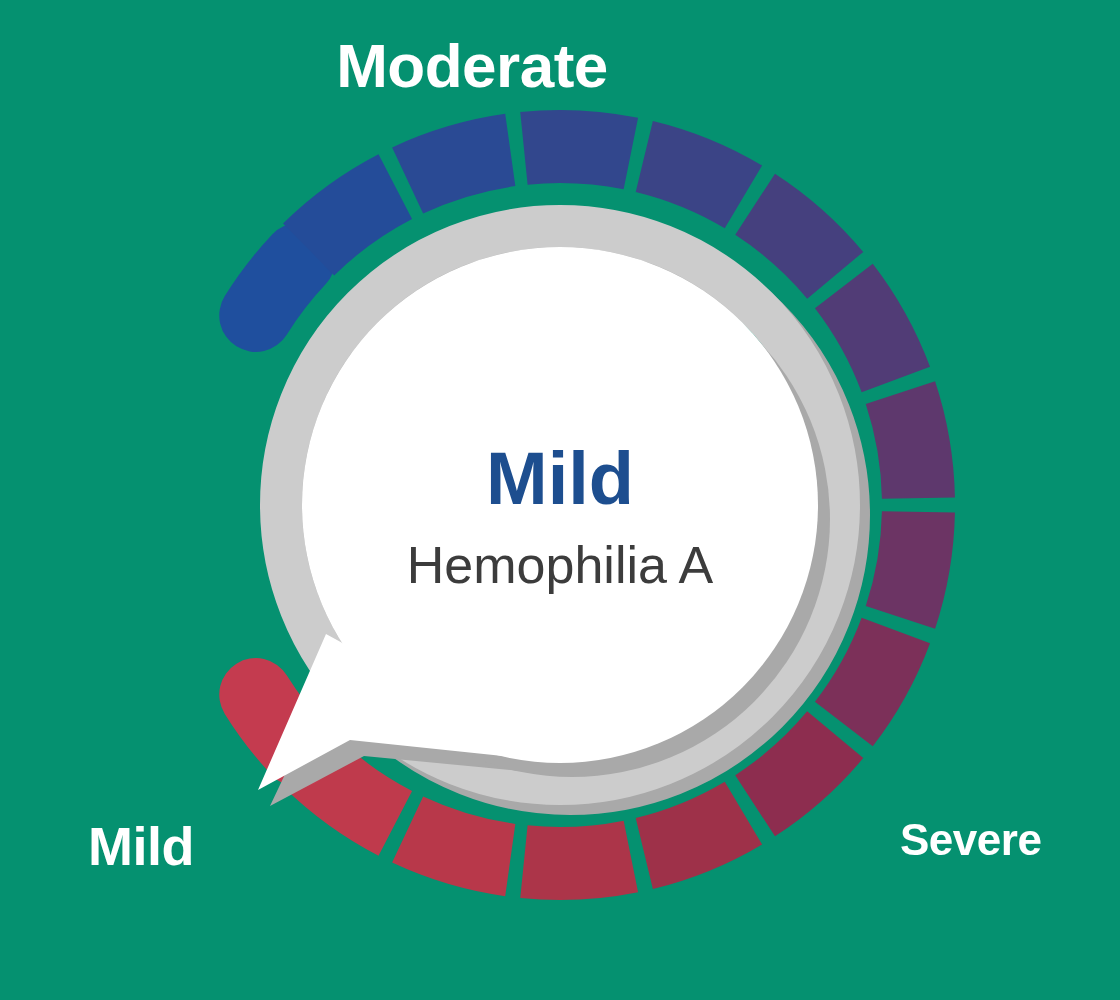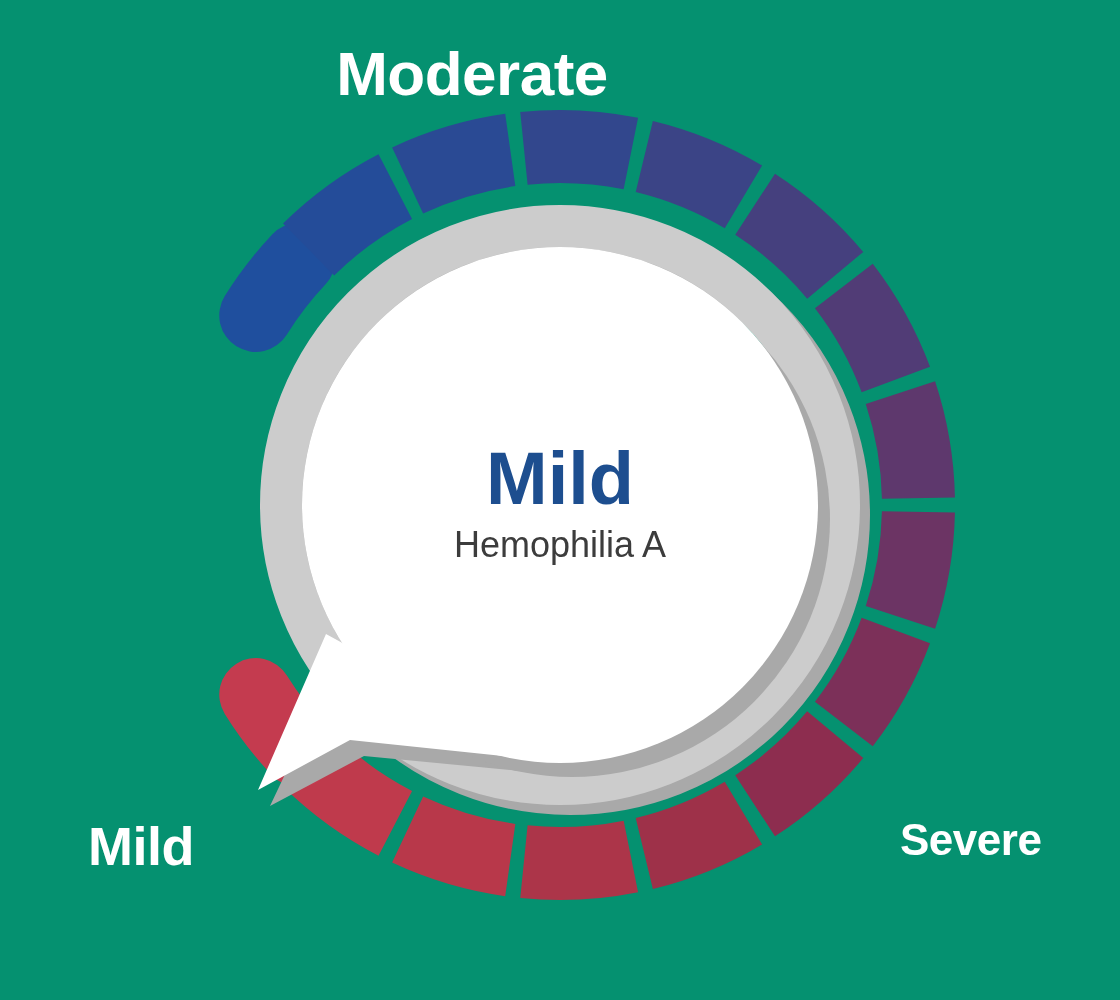--- a/index.html
+++ b/index.html
@@ -27,21 +27,21 @@
   }
   .axis-label {
     position: absolute;
     color: #ffffff;
     font-weight: bold;
     font-family: "Liberation Sans", sans-serif;
     white-space: nowrap;
     letter-spacing: -0.5px;
   }
   #label-moderate {
-    top: 38px;
+    top: 30px;
     left: 0;
     width: 944px;
     text-align: center;
     font-size: 62px;
   }
   #label-mild {
     top: 815px;
     left: 88px;
     font-size: 54px;
   }
@@ -58,24 +58,24 @@
     text-align: center;
   }
   #center-title {
     font-size: 74px;
     font-weight: bold;
     color: #1d4e8f;
     line-height: 1.05;
     font-family: "Liberation Sans", sans-serif;
   }
   #center-subtitle {
-    font-size: 36px;
+    font-size: 52px;
     color: #3c3c3c;
     line-height: 1.15;
-    margin-top: 6px;
+    margin-top: 18px;
     font-family: "Liberation Sans", sans-serif;
   }
 </style>
 </head>
 <body>
 
 <div id="stage">
 
   <svg id="gauge-svg" viewBox="0 0 1120 1000">
     <defs>

